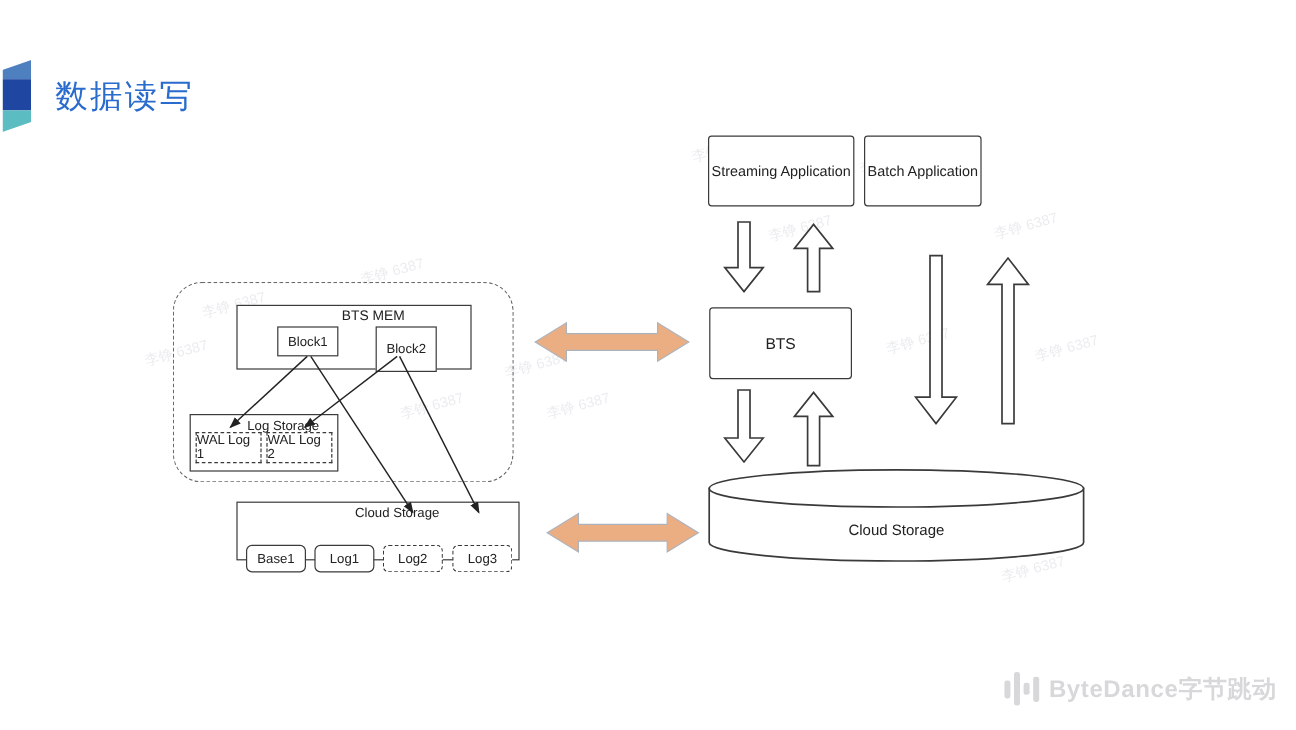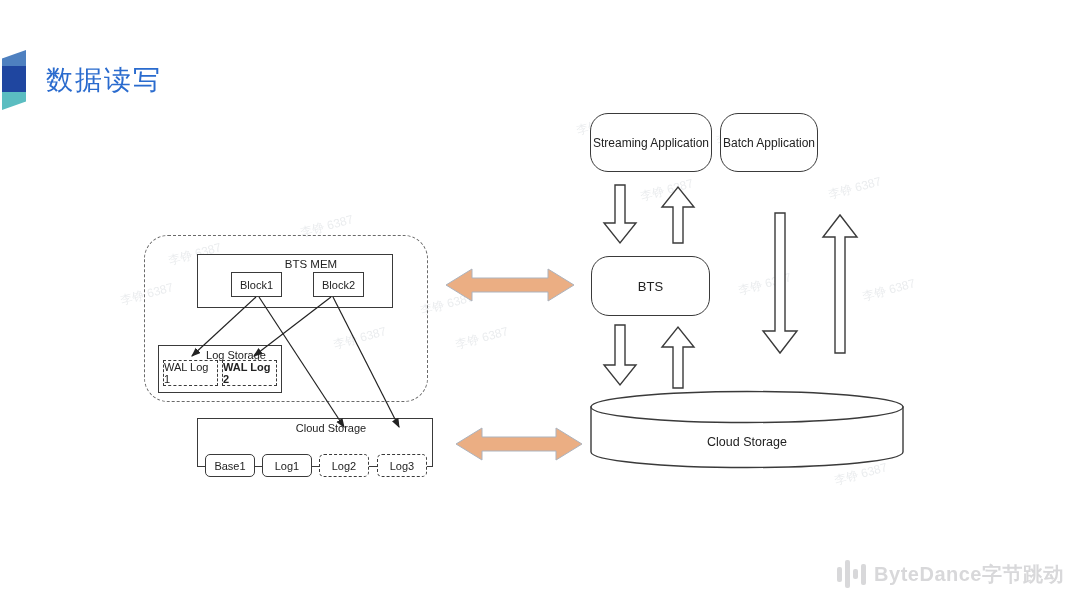--- a/index.html
+++ b/index.html
@@ -18,21 +18,21 @@
     clip-path:polygon(0 14%, 100% 0, 100% 86%, 0 100%); }
   .logo-mark .band-top { height:26%; background:#4E80C0; }
   .logo-mark .band-mid { height:44%; background:#1F46A0; }
   .logo-mark .band-bot { height:30%; background:#5BBDC1; }
   .page-title {
     position:absolute; left:46px; top:62px; font-size:27px; font-weight:400;
     color:#2A6BCE; letter-spacing:2px;
   }
   
   .box { position:absolute; background:#fff; border:1.4px solid #3a3a3a; }
-  .box.rounded { border-radius:18px; }
+  .box.rounded { border-radius:3px; }
   .box.small-rounded { border-radius:5px;margin-top:18px; }
   .box.dashed { border-style:dashed; }
   .center-label { display:flex; align-items:center; justify-content:center;
     width:100%; height:100%; font-size:12px; }
   .top-label { position:absolute; top:3px; left:0; right:0; text-align:center;
     font-size:11.5px;margin-left:32px; }
   .dashed-container {
     position:absolute; left:144px; top:235px; width:284px; height:167px;
     border:1.2px dashed #6a6a6a; border-radius:24px; background:transparent;
   }
@@ -80,31 +80,31 @@
   <div class="page-title">数据读写</div>
 
   <div class="dashed-container"></div>
 
   <div class="box" style="left:197px;top:254px;width:196px;height:54px;">
     <div class="top-label">BTS MEM</div>
   </div>
   <div class="box" style="left:231px;top:272px;width:51px;height:25px;">
     <div class="center-label tiny">Block1</div>
   </div>
-  <div class="box" style="left:313px;top:272px;width:51px;height:25px;">
+  <div class="box" style="left:313px;top:272px;width:51px;height:38px;">
     <div class="center-label tiny">Block2</div>
   </div>
 
   <div class="box" style="left:158px;top:345px;width:124px;height:48px;">
     <div class="top-label tiny">Log Storage</div>
   </div>
   <div class="box dashed" style="left:163px;top:360px;width:55px;height:26px;">
     <div class="center-label tiny">WAL Log 1</div>
   </div>
-  <div class="box dashed" style="left:222px;top:360px;width:55px;height:26px;font-weight:bold;">
+  <div class="box dashed" style="left:222px;top:360px;width:55px;height:26px;">
     <div class="center-label tiny">WAL Log 2</div>
   </div>
 
   <div class="box" style="left:197px;top:418px;width:236px;height:49px;">
     <div class="top-label tiny">Cloud Storage</div>
   </div>
   <div class="box small-rounded" style="left:205px;top:436px;width:50px;height:23px;">
     <div class="center-label tiny">Base1</div>
   </div>
   <div class="box small-rounded" style="left:262px;top:436px;width:50px;height:23px;">

